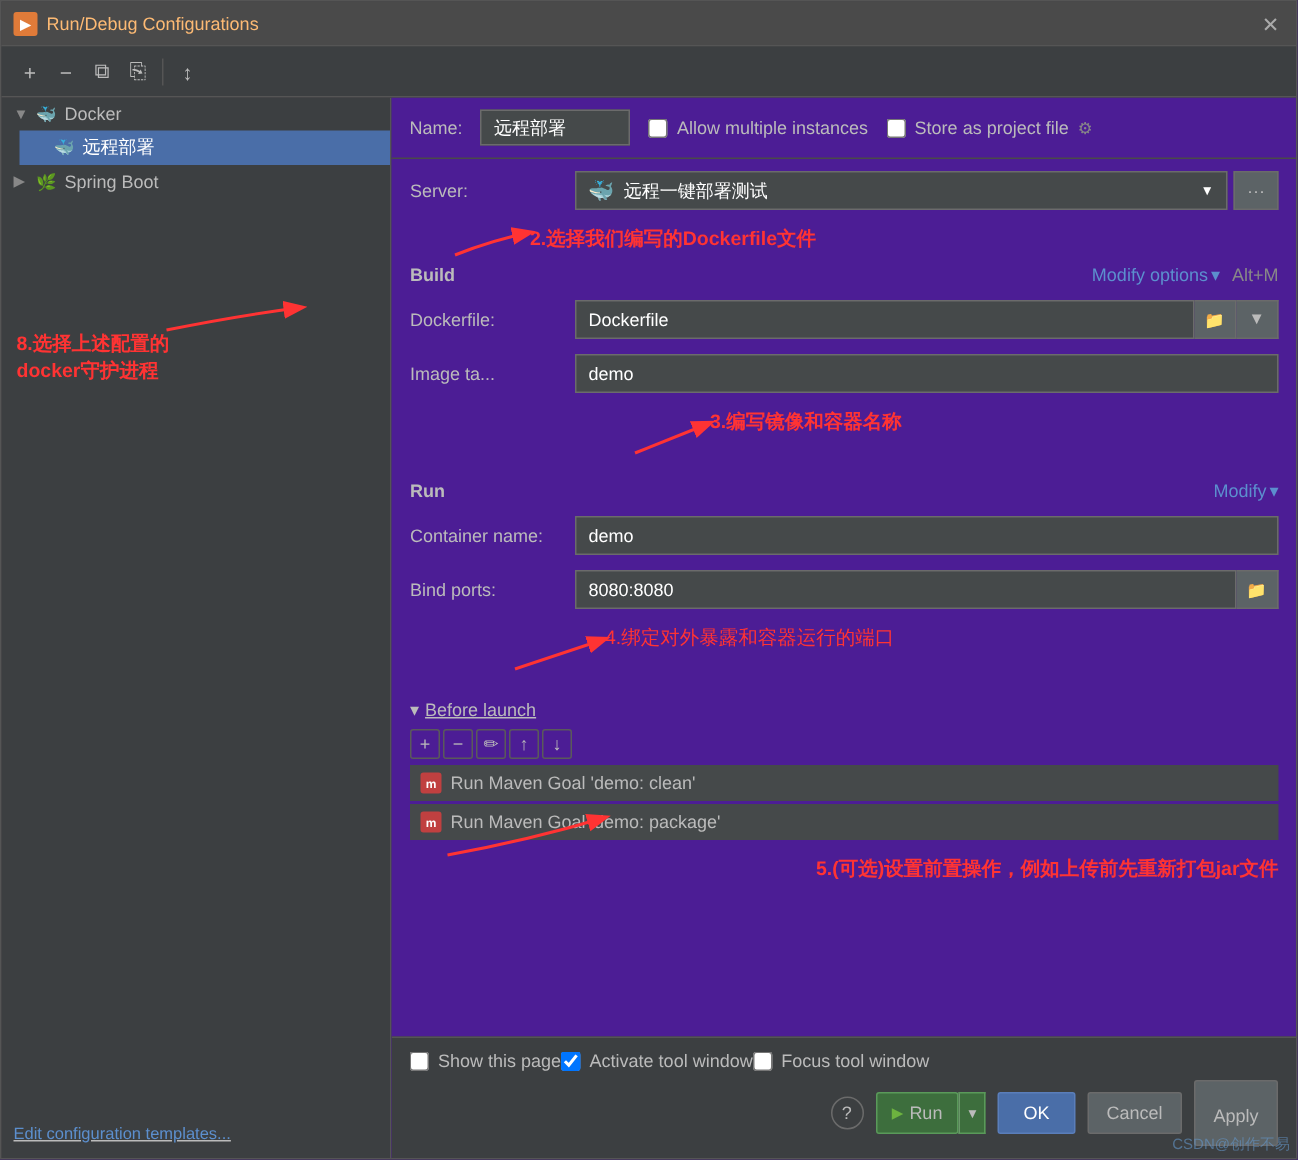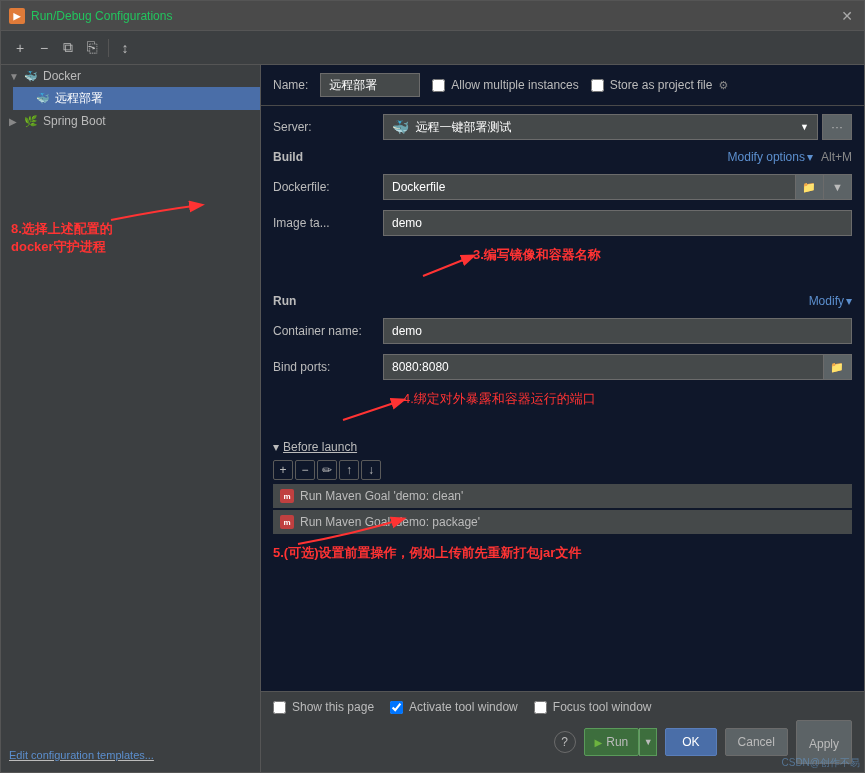--- a/index.html
+++ b/index.html
@@ -42,21 +42,21 @@
       align-items: center;
       justify-content: center;
       font-size: 9px;
       color: white;
       font-weight: bold;
       flex-shrink: 0;
     }
     .title-bar .title {
       flex: 1;
       font-size: 12px;
-      color: #22c55e;
+      color: #fdba74;
     }
     .title-bar .close-btn {
       width: 18px;
       height: 18px;
       display: flex;
       align-items: center;
       justify-content: center;
       cursor: pointer;
       color: #aaa;
       font-size: 14px;
@@ -124,21 +124,21 @@
       font-size: 11px;
       flex-shrink: 0;
     }
     .tree-item .item-label { font-size: 12px; }
     .tree-group { padding-left: 12px; }
     .docker-icon { color: #2496ed; }
     .spring-icon { color: #6db33f; }
     
     .right-panel {
       flex: 1;
-      background: #0f172a;
+      background: #4c1d95;
       display: flex;
       flex-direction: column;
       overflow: hidden;
       position: relative;
     }
     .config-header {
       padding: 8px 12px;
       display: flex;
       align-items: center;
       gap: 12px;
@@ -326,21 +326,20 @@
       padding: 8px 12px;
       display: flex;
       flex-direction: column;
       gap: 6px;
       flex-shrink: 0;
       background: #3c3f41;
     }
     .bottom-options {
       display: flex;
       align-items: flex-end;
-      gap: 16px;
     }
     .bottom-actions {
       display: flex;
       align-items: center;
       justify-content: flex-end;
       gap: 8px;
     }
     .run-btn {
       background: #3d6e3d;
       border: 1px solid #5a9a5a;
@@ -521,20 +520,33 @@
               <div class="server-content">
                 <span class="server-whale">🐳</span>
                 <span>远程一键部署测试</span>
               </div>
               <span style="font-size:9px;">▼</span>
             </div>
             <button class="more-btn">···</button>
           </div>
         </div>
 
+        <div style="position:relative; margin-bottom:4px; pointer-events:none;">
+          <div class="annotation" style="position:relative; top:0; left:80px; color:#ff3333; font-weight:bold; font-size:13px;">
+            <svg width="60" height="30" style="position:absolute; left:-55px; top:-5px;">
+              <defs>
+                <marker id="ah2" markerWidth="8" markerHeight="8" refX="6" refY="3" orient="auto">
+                  <path d="M0,0 L0,6 L8,3 z" fill="#ff3333"></path>
+                </marker>
+              </defs>
+              <path d="M5,25 Q30,15 55,10" stroke="#ff3333" stroke-width="2" fill="none" marker-end="url(#ah2)"></path>
+            </svg>
+            <span>2.选择我们编写的Dockerfile文件</span>
+          </div>
+        </div>
 
         <div class="section-header">
           <span class="section-title">Build</span>
           <div class="modify-options-link">
             <span>Modify options</span>
             <span>▾</span>
             <span style="color:#888; margin-left:6px;">Alt+M</span>
           </div>
         </div>
 
@@ -616,21 +628,21 @@
           <div class="bl-item">
             <div class="maven-icon">m</div>
             <span>Run Maven Goal 'demo: clean'</span>
           </div>
           <div class="bl-item">
             <div class="maven-icon">m</div>
             <span>Run Maven Goal 'demo: package'</span>
           </div>
         </div>
 
-        <div style="position:relative; margin-top:10px; pointer-events:none;">
+        <div style="position:relative; margin-top:10px; pointer-events:none;text-align:right;">
           <div class="annotation" style="position:relative; top:0; left:0; color:#ff3333; font-weight:bold; font-size:13px;">
             <svg width="120" height="40" style="position:absolute; left:20px; top:-35px;">
               <defs>
                 <marker id="ah5" markerWidth="8" markerHeight="8" refX="6" refY="3" orient="auto">
                   <path d="M0,0 L0,6 L8,3 z" fill="#ff3333"></path>
                 </marker>
               </defs>
               <path d="M5,35 Q60,25 110,10" stroke="#ff3333" stroke-width="2" fill="none" marker-end="url(#ah5)"></path>
             </svg>
             <span>5.(可选)设置前置操作，例如上传前先重新打包jar文件</span>

